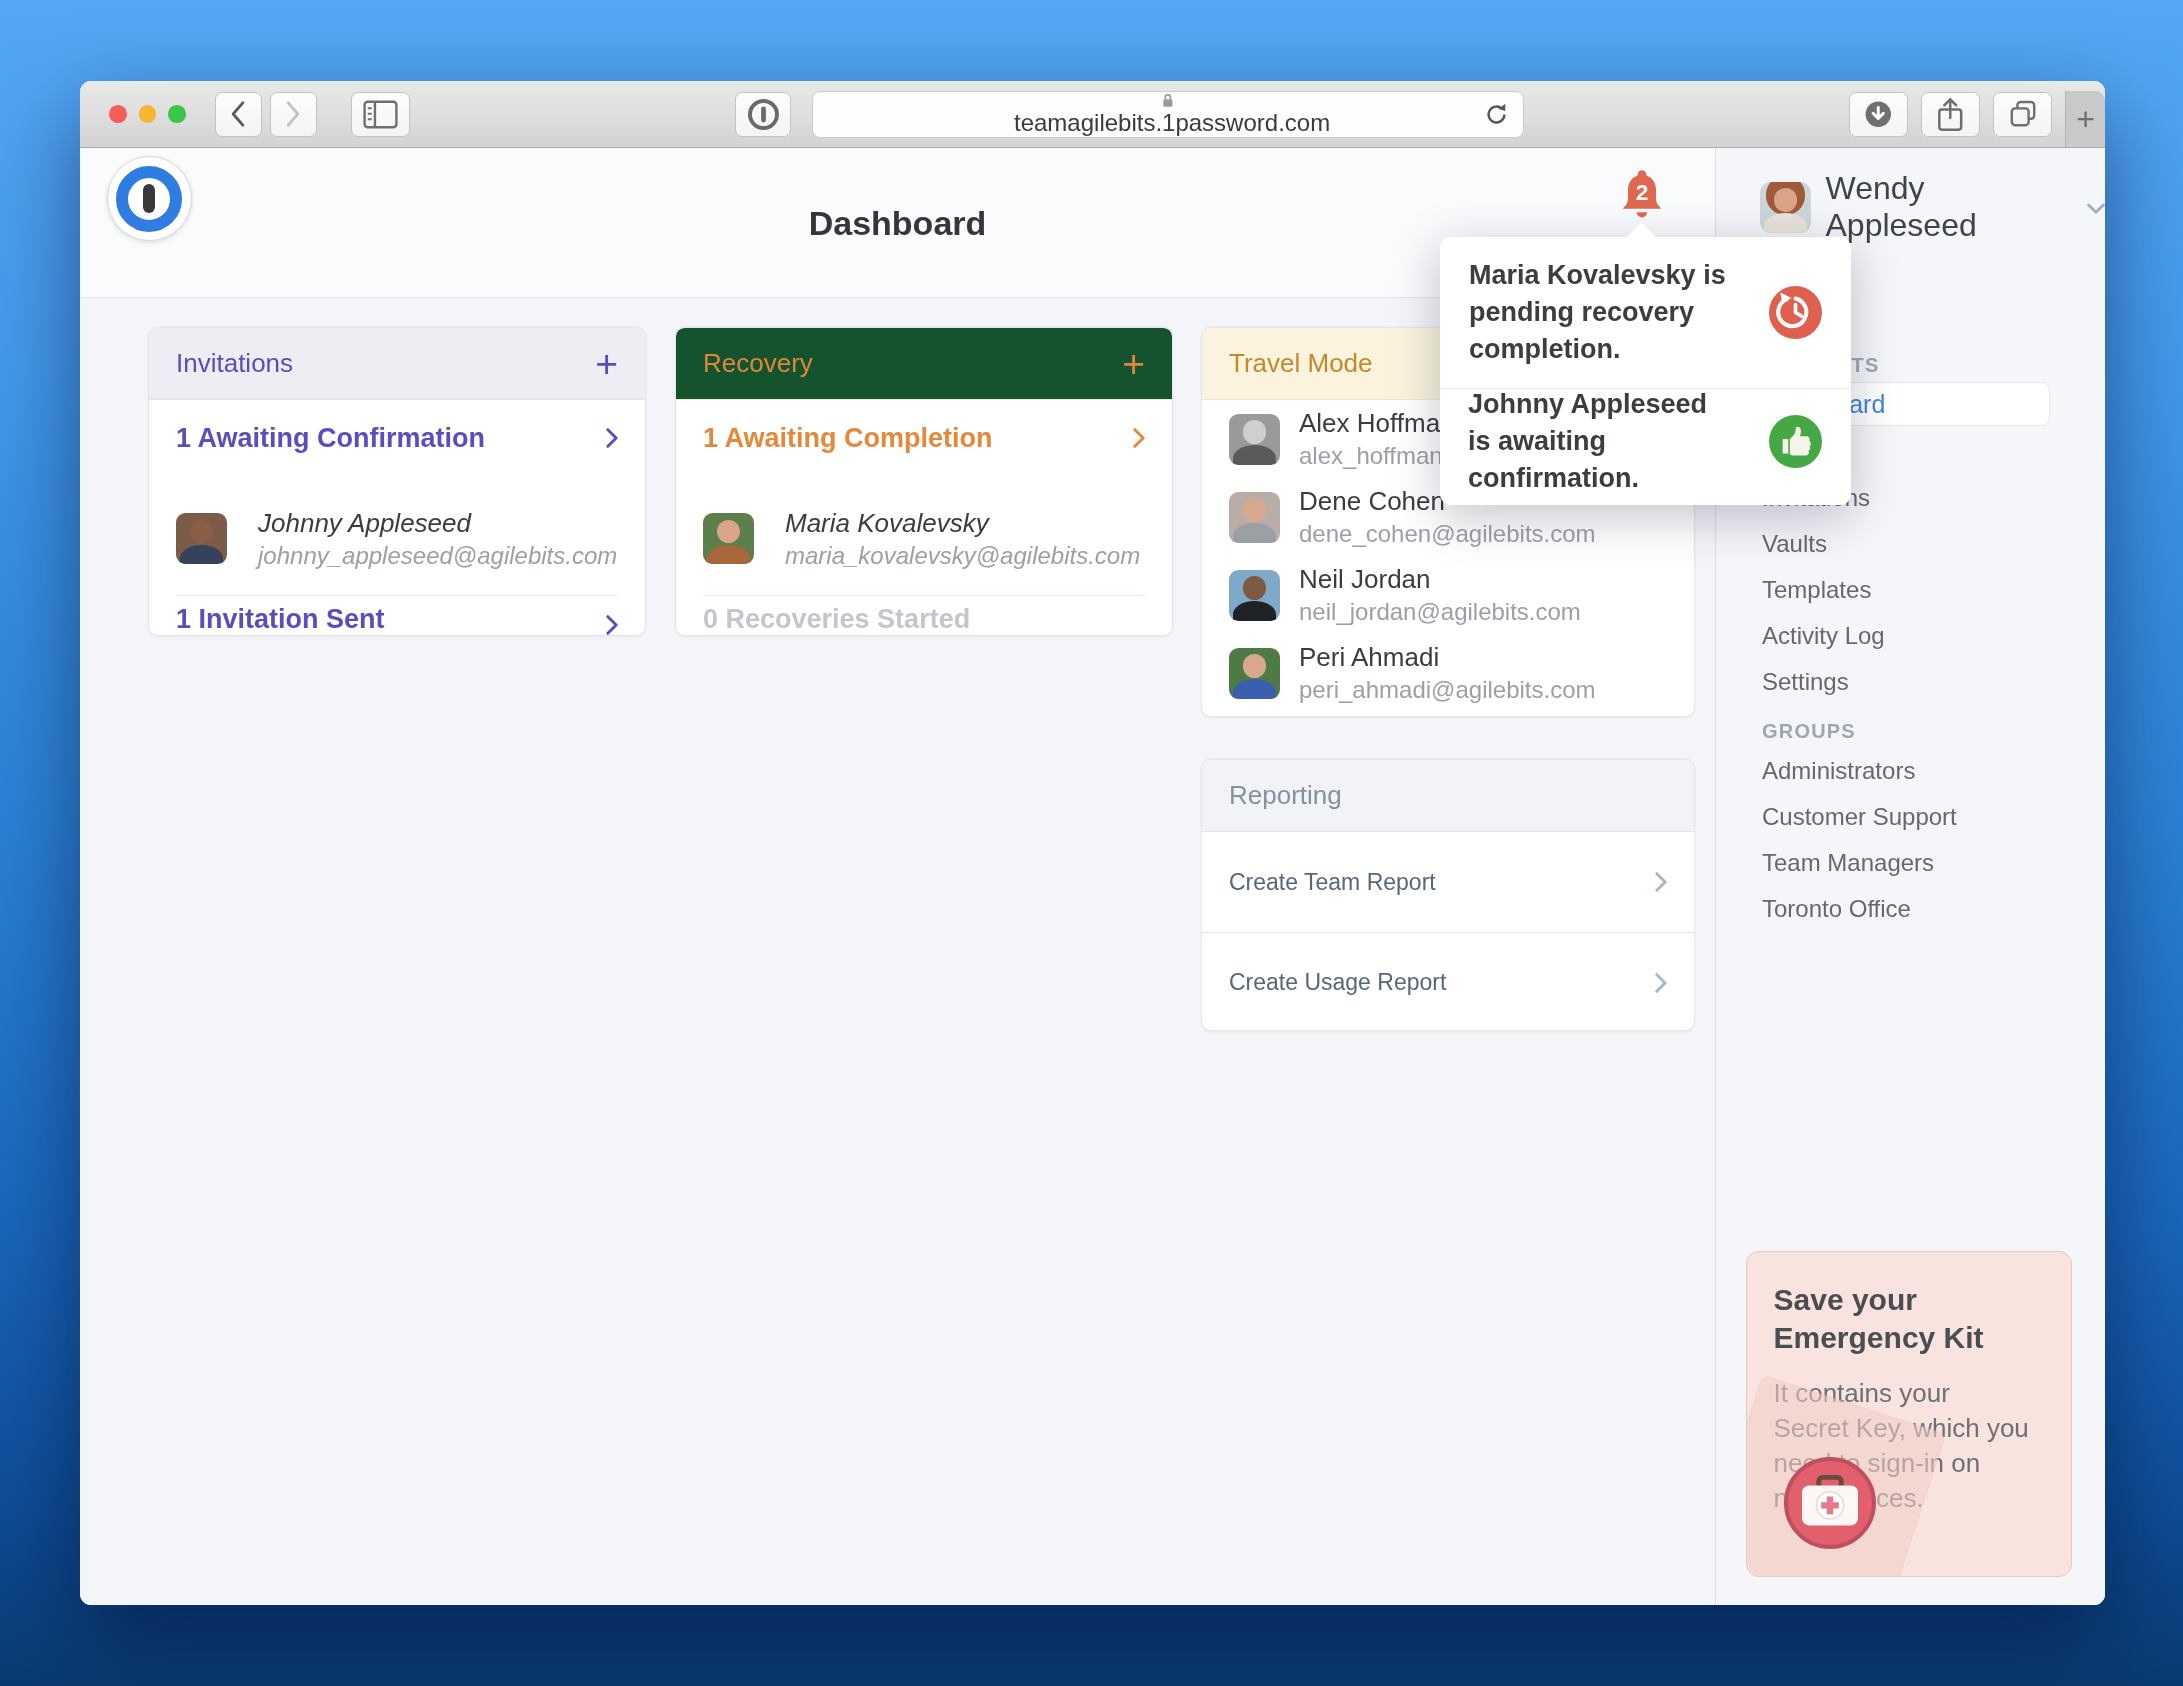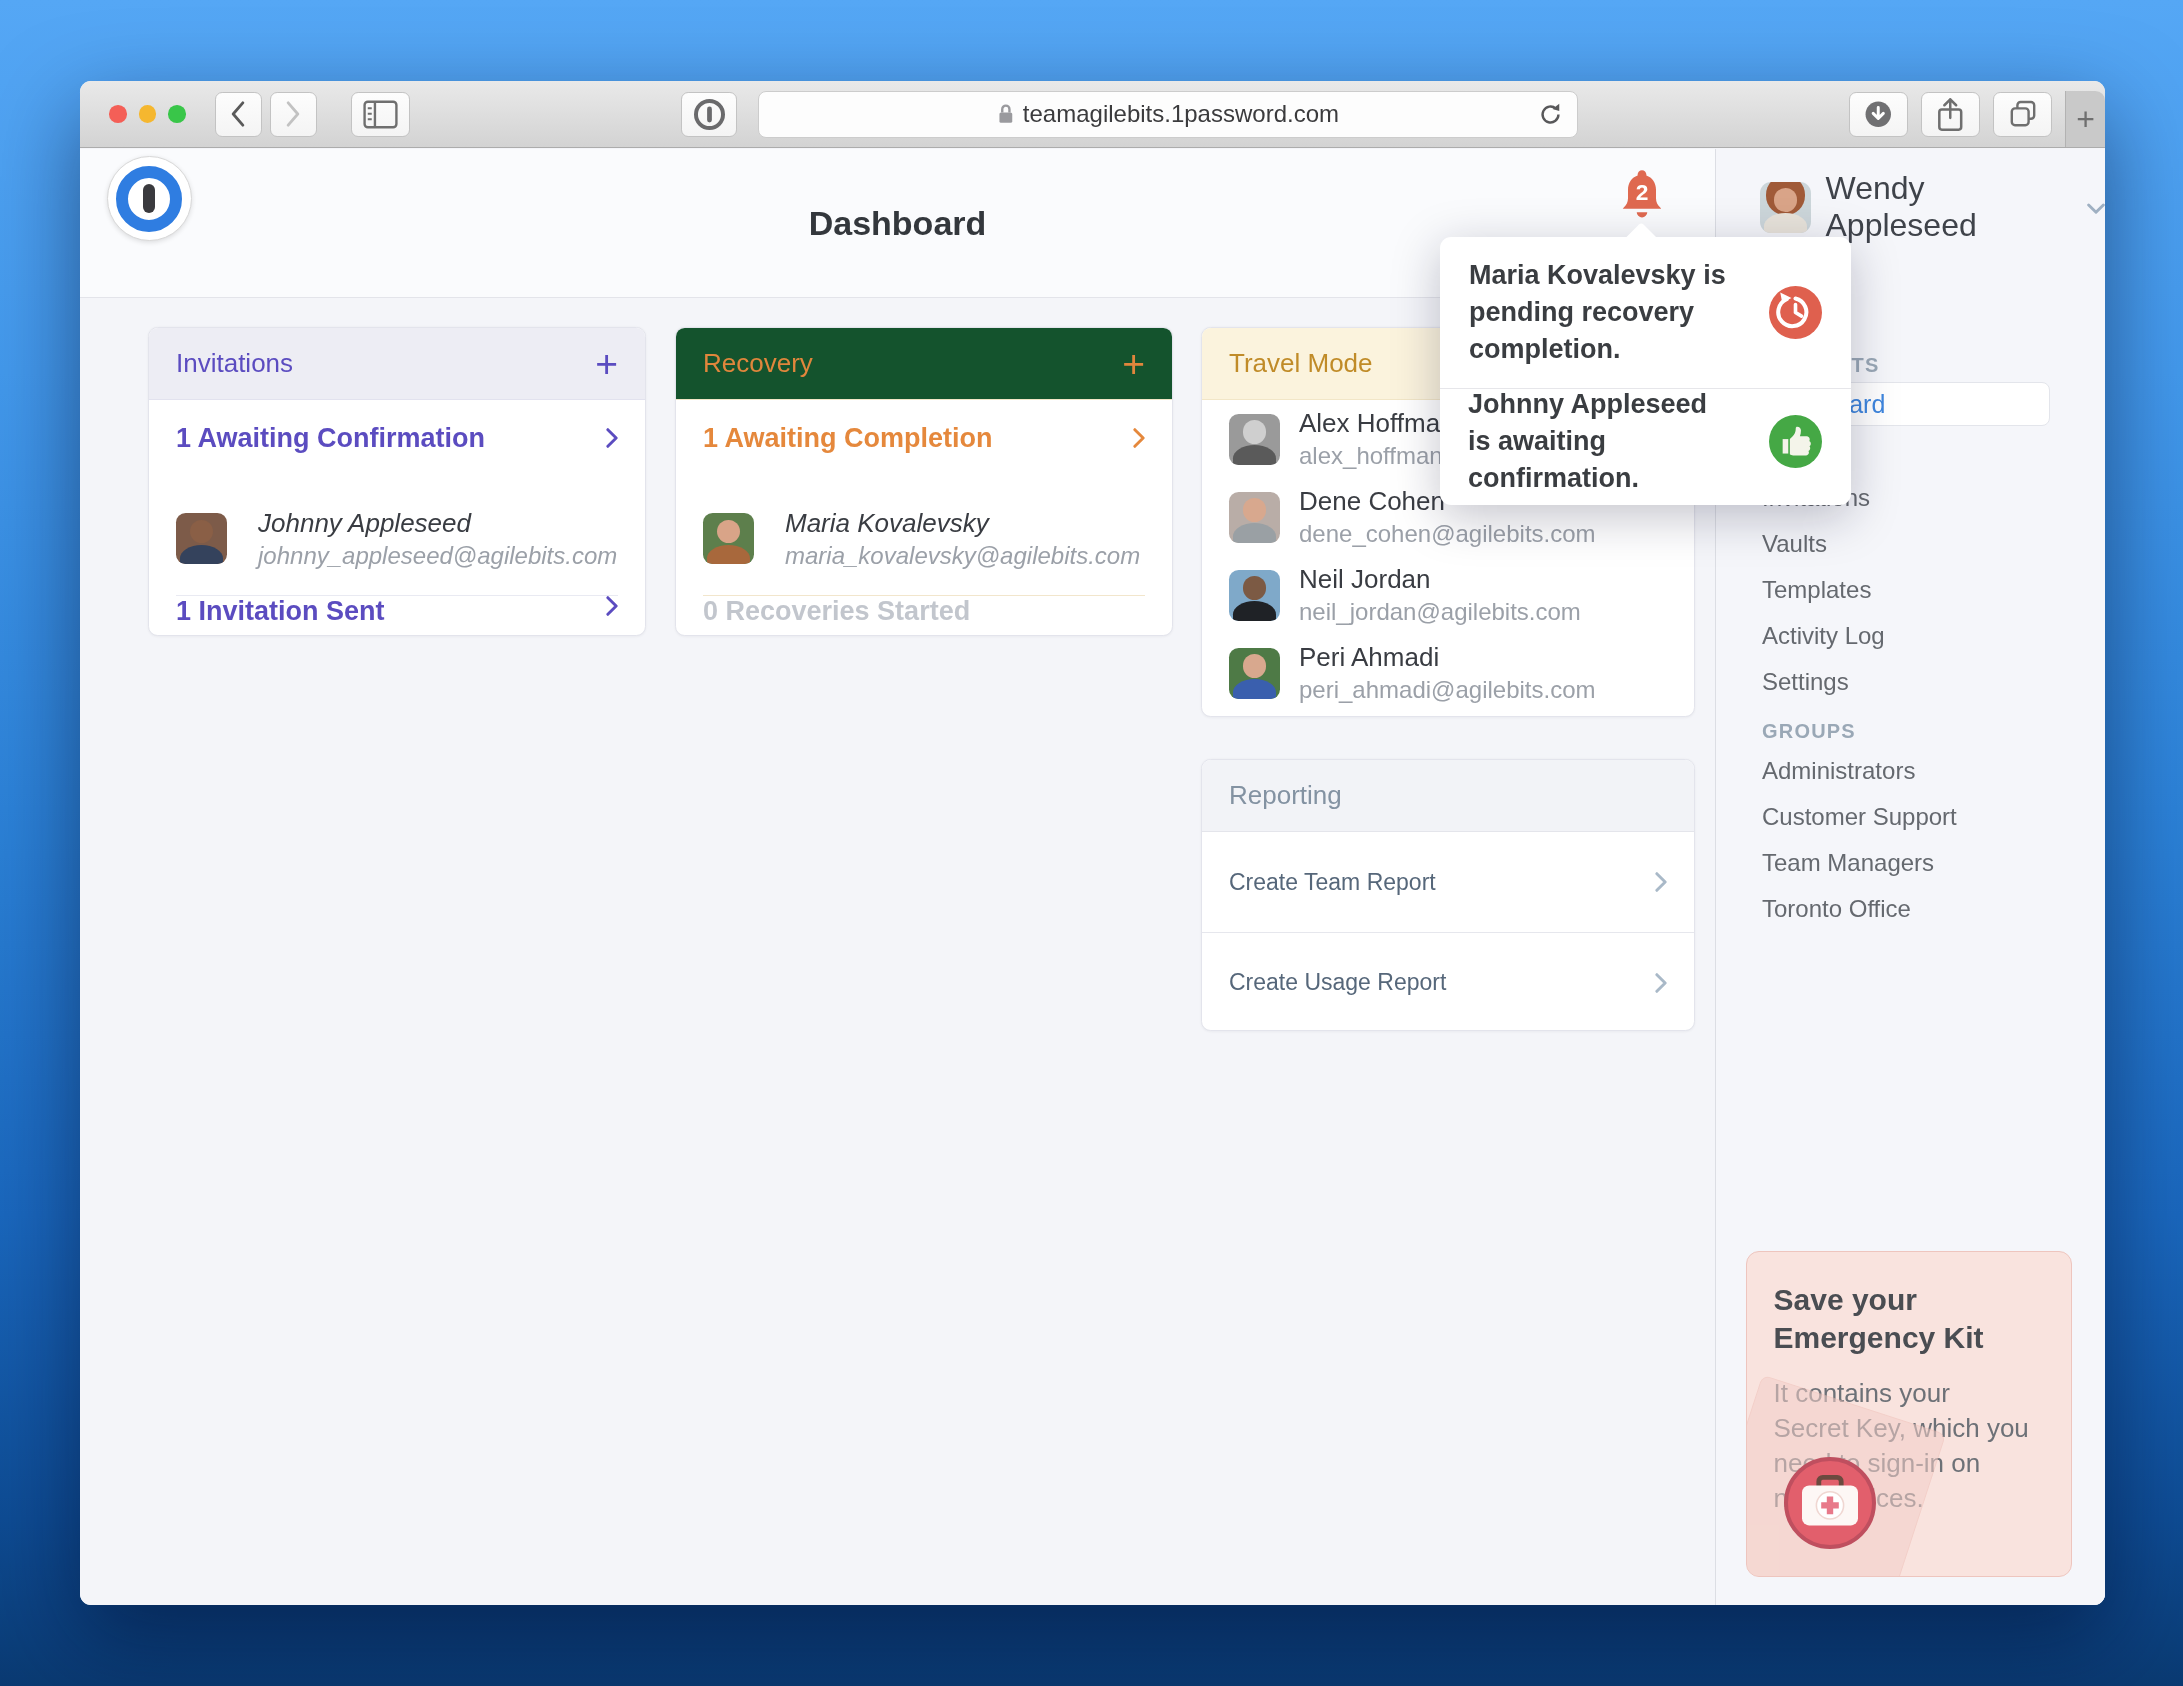--- a/index.html
+++ b/index.html
@@ -17,23 +17,23 @@
     display:flex; align-items:center; padding:0 11.2px; }
   .traffic { display:flex; gap:12px; margin-left:17.7px; margin-right:29px; }
   .traffic span { width:17.7px; height:17.7px; border-radius:50%; display:block; }
   .tl-red{background:#f45f57;} .tl-yellow{background:#f5b72f;} .tl-green{background:#39c649;}
   .tbtn { background:linear-gradient(#fdfdfd,#f4f4f4); border:0.8px solid #c3c3c3; border-radius:7.2px;
     height:45px; display:flex; align-items:center; justify-content:center; }
   .nav-pair { display:flex; gap:8px; }
   .nav-btn { width:47px; }
   .side-btn { width:59px; margin-left:34px; }
   .ext-btn { width:56px; margin-left:auto; }
-  .urlbar { width:820px; height:47px; margin-left:21px; background:#fdfdfd;
+  .urlbar { width:712px; height:47px; margin-left:21px; background:#fdfdfd;
     border:0.8px solid #cccccc; border-radius:8px; display:flex; align-items:center; justify-content:center;
-    position:relative; }
+    position:relative;flex-direction:column; }
   .urlbar .addr { font-size:24px; color:#3b3b3d; margin-left:8px; }
   .reload { position:absolute; right:13px; top:9.6px; }
   .right-btns { display:flex; gap:13px; margin-left:auto; margin-right:6.4px; }
   .right-btns .tbtn { width:59px; }
   .newtab-seg { width:40px; height:56px; margin-right:-11.2px; margin-left:6.4px; align-self:flex-end;
     background:#c9c9c9; border-left:0.8px solid #b2b2b2; border-top-right-radius:9.6px;
     display:flex; align-items:center; justify-content:center;
     font-size:32px; color:#6f6f6f; }
 
   
@@ -110,21 +110,21 @@
   .link-row .lbl { font-size:27px; font-weight:600; }
   .purple { color:#5b4cc0; } .orangec { color:#e5883c; }
   .muted-row { color:#c2c6cd; font-weight:400; }
 
   .person-row { display:flex; align-items:center; padding:6.4px 27px 0 27px; height:119px; }
   .person-row .pinfo { margin-left:31px;font-style:italic; }
   .pname { font-size:26px; color:#393c42; font-weight:500; line-height:34px; }
   .pemail { font-size:24px; color:#9ba0a8; line-height:32px; }
   .hr { border-top:1.6px solid #e9eaf2; margin:0 27px; }
   .card-rec .hr { border-top-color:#f2e6cc; }
-  .footer-row { height:39px; display:flex; align-items:flex-start; justify-content:space-between; padding:0 27px;gap:46px; }
+  .footer-row { height:39px; display:flex; align-items:flex-end; justify-content:space-between; padding:0 27px;gap:46px; }
   .footer-row .lbl { font-size:27px; font-weight:600; }
 
   .travel-row { display:flex; align-items:center; height:78px; padding:0 27px; }
   .travel-row:first-of-type { margin-top:6.4px; }
   .travel-row .pinfo { margin-left:19px; }
 
   .report-row { height:100px; display:flex; align-items:center; justify-content:space-between; padding:0 27px; }
   .report-row + .report-row { border-top:0.8px solid #e6e7ed; }
   .report-row .lbl { font-size:23px; font-weight:500; color:#56677a; }
 

